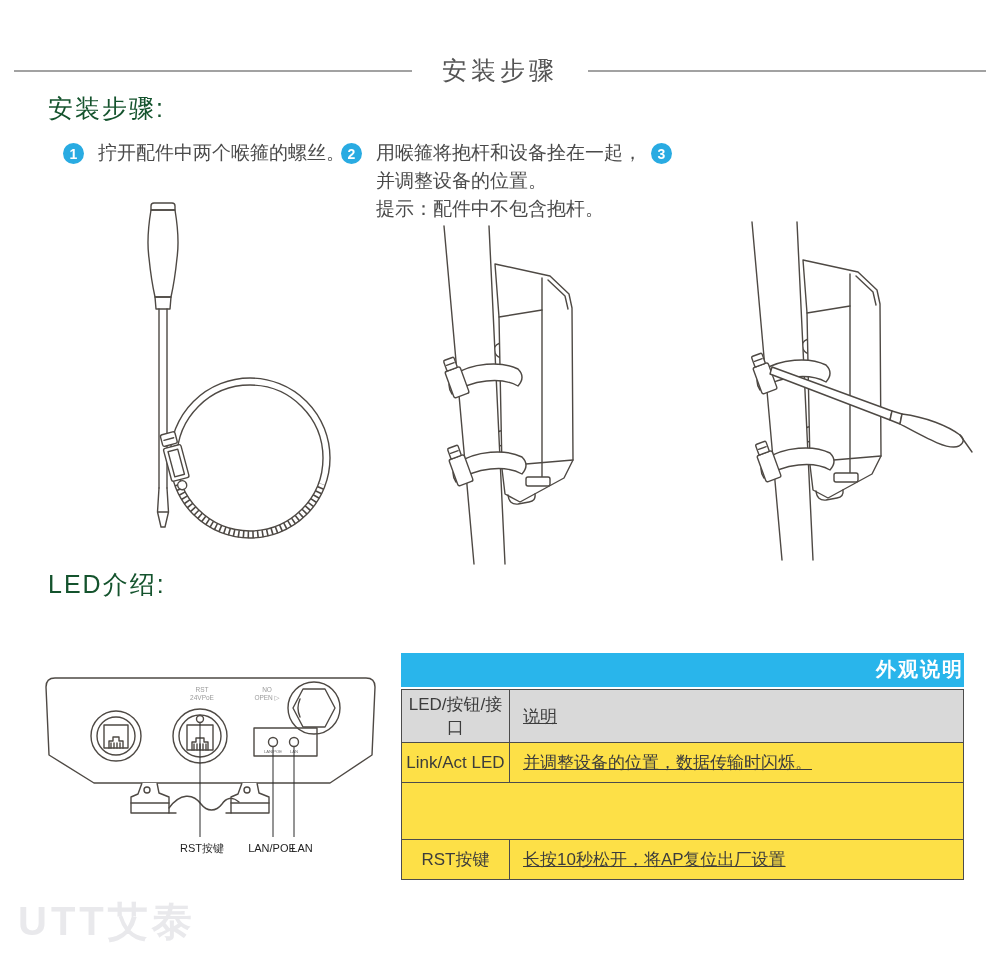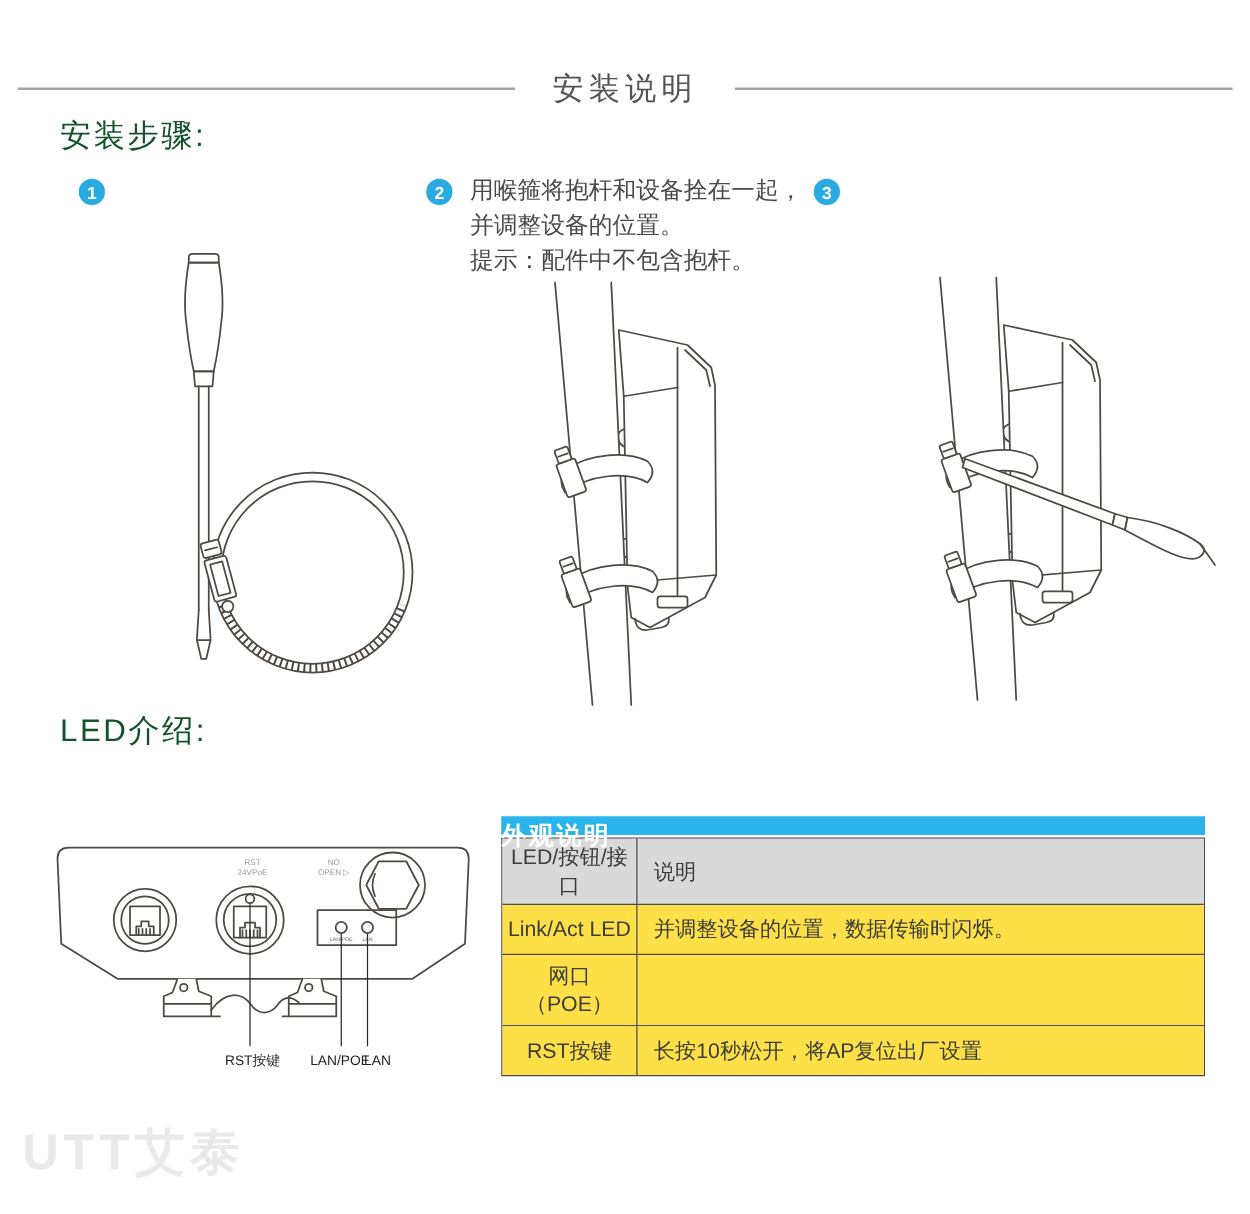--- a/index.html
+++ b/index.html
@@ -36,49 +36,50 @@
   .lnw{fill:#fff;stroke:#4e4944;stroke-width:1.4;stroke-linejoin:round;}
   .fillw{fill:#fff;stroke:none;}
   .serr{fill:none;stroke:#4e4944;stroke-width:7;stroke-dasharray:1.6 3.2;}
   .tiny{font-size:6.5px;fill:#9a9a9a;text-anchor:middle;}
   .micro{font-size:4.2px;fill:#6d6d6d;text-anchor:middle;}
   .callout-label{font-size:11px;fill:#1f1f1f;text-anchor:middle;}
   .callout{stroke:#2a2a2a;stroke-width:1;}
 
   
   .table{position:absolute;left:401px;top:653px;width:563px;font-size:17px;color:#3c3c3c;}
-  .t-title{background:#29B5EB;color:#fff;text-align:left;font-size:20px;font-weight:bold;
-           height:15px;line-height:33px;letter-spacing:2px;}
+  .t-title{background:#29B5EB;color:#fff;text-align:right;font-size:20px;font-weight:bold;
+           height:34px;line-height:33px;letter-spacing:2px;}
   .t-body{border:1px solid #4c4c4c;margin-top:2px;}
   .t-row{display:flex;border-bottom:1px solid #4c4c4c;background:#fde047;}
   .t-row:last-child{border-bottom:none;}
   .t-head{background:#D9D9D9;}
   .t-c1{width:108px;flex:none;border-right:1px solid #4c4c4c;display:flex;
         align-items:center;justify-content:center;text-align:center;padding:3px 2px;box-sizing:border-box;}
-  .t-c2{flex:1;display:flex;align-items:center;padding:7px 13px;white-space:pre-line;line-height:25px;}
+  .t-c2{flex:1;display:flex;align-items:center;padding:7px 13px;white-space:pre-line;line-height:25px;text-decoration:underline;}
   .r-head{min-height:31px;} .r1{min-height:33px;} .r2{min-height:56px;} .r3{min-height:31px;}
 
   .watermark{position:absolute;left:18px;top:894px;font-size:40px;font-weight:bold;
              color:#e9e9ec;letter-spacing:4px;}
 </style>
 </head>
 <body>
 
 <div class="canvas">
 
   <div class="title-row">
     <div class="hline"></div>
-    <div class="page-title">安装说明</div>
+    <div class="page-title">安装步骤</div>
     <div class="hline"></div>
   </div>
 
   <div class="section-heading install-heading">安装步骤:</div>
 
   <div class="step step1">
     <span class="badge">1</span>
+    <span class="step-text">拧开配件中两个喉箍的螺丝。</span>
   </div>
   <div class="step step2">
     <span class="badge">2</span>
     <span class="step-text">用喉箍将抱杆和设备拴在一起，
 并调整设备的位置。
 提示：配件中不包含抱杆。</span>
   </div>
   <div class="step step3">
     <span class="badge">3</span>
   </div>
@@ -239,21 +240,20 @@
     <div class="t-body">
       <div class="t-row t-head r-head">
         <div class="t-c1">LED/按钮/接口</div>
         <div class="t-c2">说明</div>
       </div>
       <div class="t-row r1">
         <div class="t-c1">Link/Act LED</div>
         <div class="t-c2">并调整设备的位置，数据传输时闪烁。</div>
       </div>
       <div class="t-row r2">
-        <div class="t-c1">网口（POE）</div>
       </div>
       <div class="t-row r3">
         <div class="t-c1">RST按键</div>
         <div class="t-c2">长按10秒松开，将AP复位出厂设置</div>
       </div>
     </div>
   </div>
 
   <div class="watermark">UTT艾泰</div>
 

